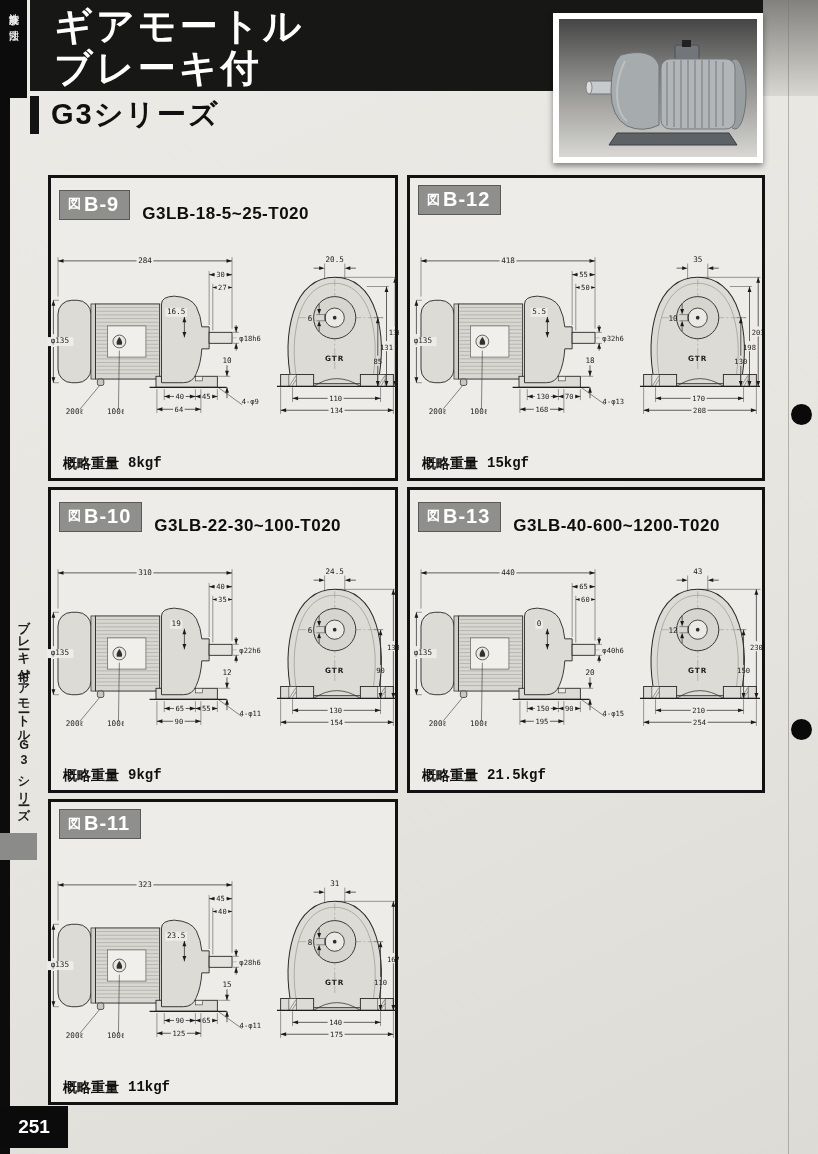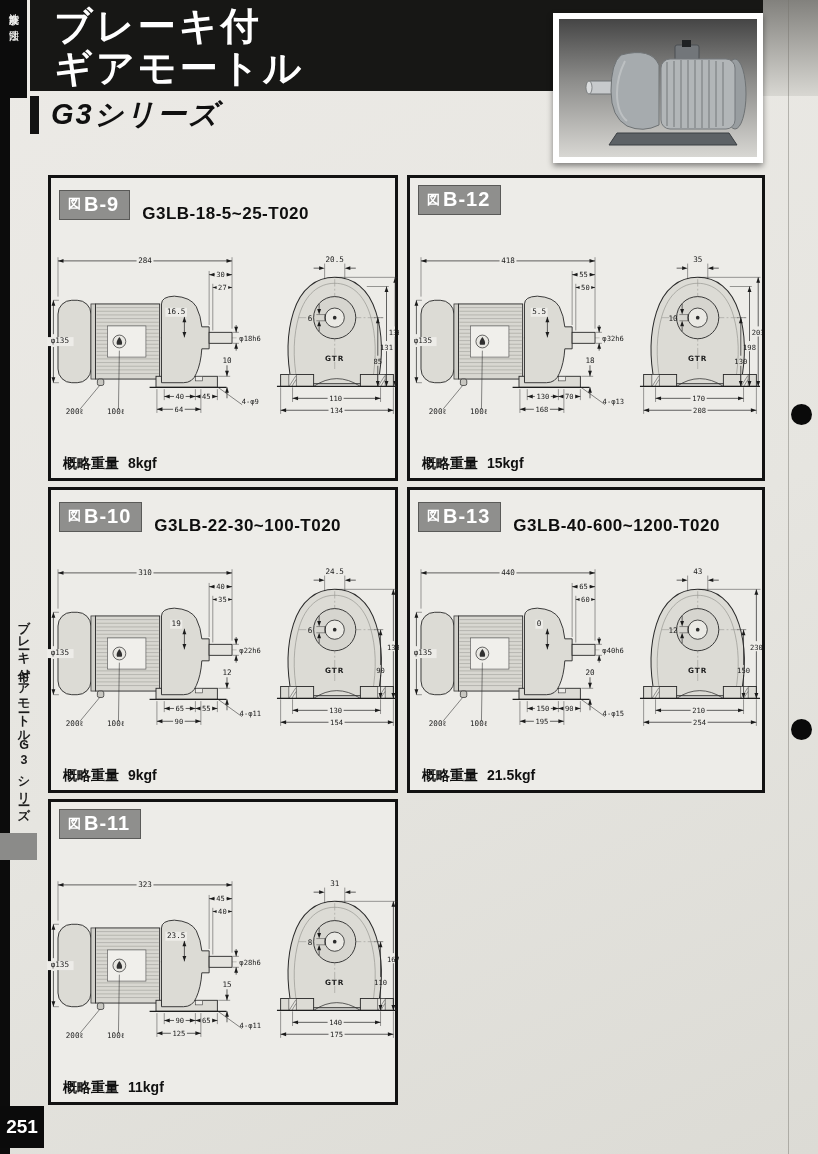--- a/index.html
+++ b/index.html
@@ -11,57 +11,57 @@
            display:flex;justify-content:center;padding-top:5px;box-sizing:border-box;}
   .top-tab span{writing-mode:vertical-rl;text-orientation:upright;font-size:10px;letter-spacing:1px;}
   .banner{position:absolute;left:30px;top:0;width:733px;height:91px;background:#171715;color:#ffffff;
           padding:5px 0 0 24px;box-sizing:border-box;}
   .banner div{font-size:38px;font-weight:bold;line-height:42px;letter-spacing:3px;}
   .topright-shade{position:absolute;left:763px;top:0;width:55px;height:96px;
                   background:linear-gradient(180deg,#82817d,#d8d7d2);}
   .photo{position:absolute;left:553px;top:13px;width:210px;height:150px;background:#ffffff;
          padding:6px;box-sizing:border-box;box-shadow:0 3px 6px rgba(0,0,0,.45);}
   .photo svg{width:100%;height:100%;display:block;}
-  .series-row{position:absolute;left:30px;top:95px;display:flex;align-items:center;gap:12px;font-style:italic;}
+  .series-row{position:absolute;left:30px;top:95px;display:flex;align-items:center;gap:12px;}
   .series-bar{width:9px;height:38px;background:#131313;}
   .series-title{font-size:29px;font-weight:bold;color:#101010;letter-spacing:2px;}
   .subtitle{position:absolute;left:56px;top:136px;display:flex;align-items:flex-end;gap:14px;}
   .mount{font-size:21px;font-weight:bold;color:#111;border-bottom:4px solid #111;padding-bottom:1px;letter-spacing:1px;}
   .power{font-size:33px;font-weight:bold;color:#0c0c0c;letter-spacing:1px;line-height:31px;}
   .panel{position:absolute;background:#edece8;border:3px solid #121212;box-sizing:border-box;}
   .panel-head{display:flex;align-items:center;gap:12px;padding:7px 10px 0 8px;}
   .fig-badge{background:#8f8f8d;border:1px solid #5a5a58;color:#ffffff;display:flex;align-items:center;
              gap:3px;padding:2px 10px 3px 8px;}
   .fig-pre{font-size:13px;font-weight:bold;}
   .fig-code{font-size:20px;font-weight:bold;letter-spacing:1px;}
   .model{font-size:17px;font-weight:bold;color:#0e0e0e;letter-spacing:.5px;margin-top:19px;}
   .drawing{position:absolute;left:2px;right:2px;top:46px;bottom:26px;display:flex;
            justify-content:center;align-items:center;gap:10px;}
-  .weight{position:absolute;left:12px;bottom:5px;font-size:14px;font-weight:bold;color:#101010;display:flex;gap:9px;}
+  .weight{position:absolute;left:12px;bottom:5px;font-size:14px;font-weight:bold;color:#101010;display:flex;gap:9px;font-family:Liberation Mono, monospace;}
   .sidebar-v{position:absolute;left:15px;top:612px;height:215px;writing-mode:vertical-rl;
              text-orientation:upright;font-size:12.5px;font-weight:bold;color:#1c1c1c;letter-spacing:1px;}
   .side-tab-gray{position:absolute;left:0;top:833px;width:37px;height:27px;background:#8b8b89;}
-  .pagenum{position:absolute;left:0;top:1106px;width:44px;height:42px;background:#0b0b0b;color:#ffffff;
+  .pagenum{position:absolute;left:0;top:1106px;width:68px;height:42px;background:#0b0b0b;color:#ffffff;
            display:flex;align-items:center;justify-content:center;font-size:19px;font-weight:bold;}
   .hole{position:absolute;width:21px;height:21px;border-radius:50%;background:#0a0a0a;}
   .hole1{left:791px;top:404px;} .hole2{left:791px;top:719px;}
   .edge-line{position:absolute;left:788px;top:0;width:1px;height:100%;background:rgba(115,113,107,.45);}
 </style>
 </head>
 <body>
 
 <div class="page">
   <div class="left-strip"></div>
   <div class="top-tab">
     <span>性能表及び寸法図</span>
   </div>
 
   <div class="banner">
+    <div>ギアモートル</div>
     <div>ブレーキ付</div>
-    <div>ギアモートル</div>
   </div>
   <div class="topright-shade"></div>
 
   <div class="photo">
     <svg viewBox="0 0 198 138">
       <defs>
         <linearGradient id="pbg" x1="0" y1="0" x2="0" y2="1">
           <stop offset="0" stop-color="#454545"></stop>
             <stop offset="0.45" stop-color="#8d8d8b"></stop>
             <stop offset="1" stop-color="#d8d7d3"></stop>

